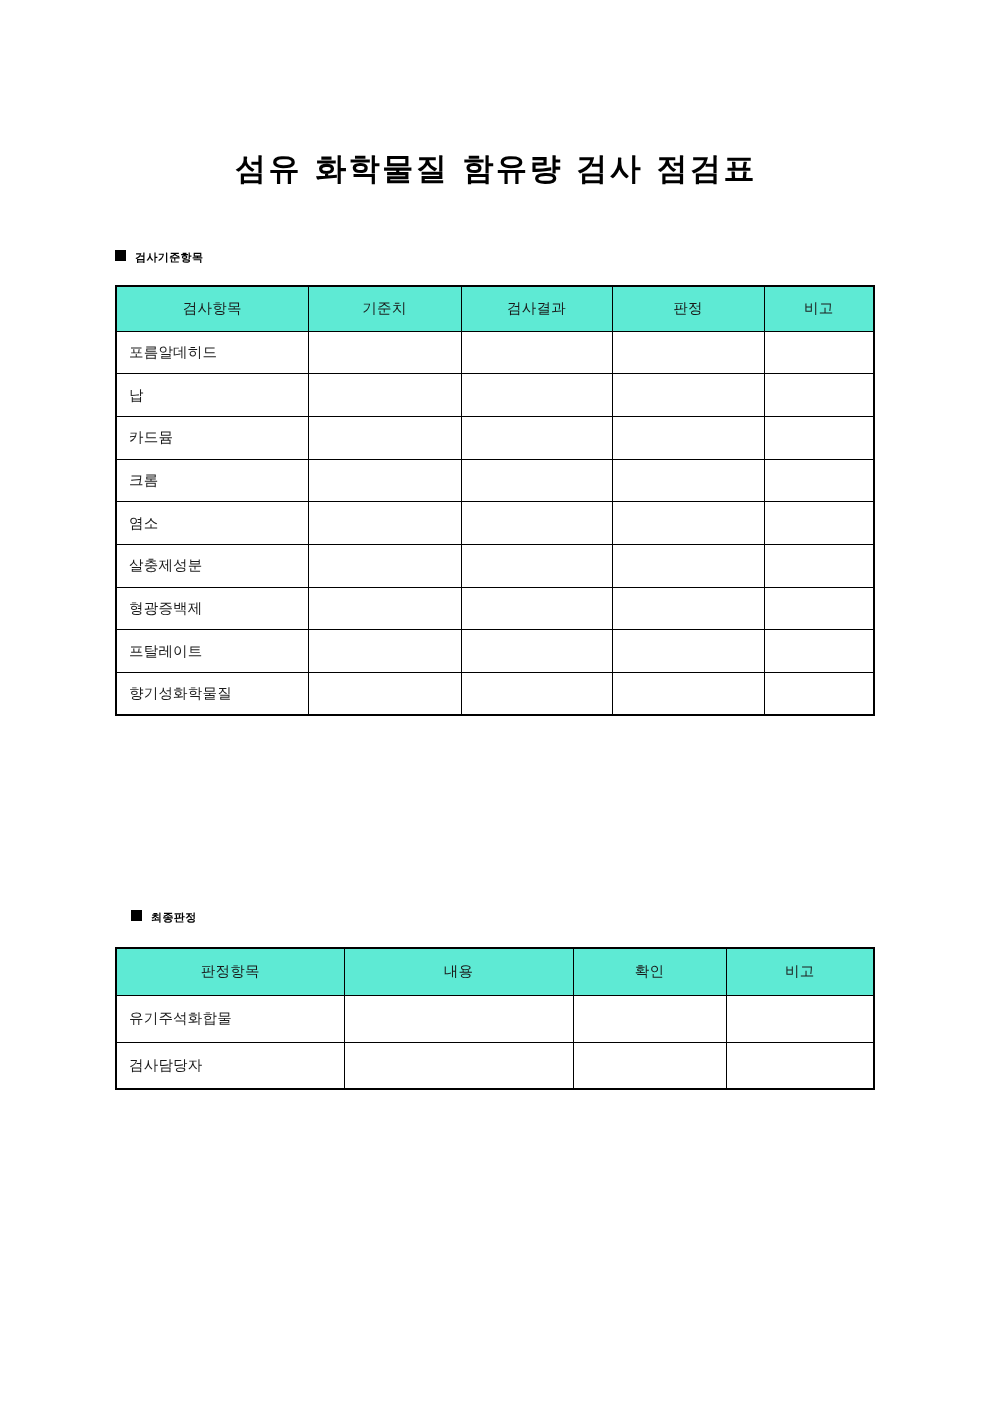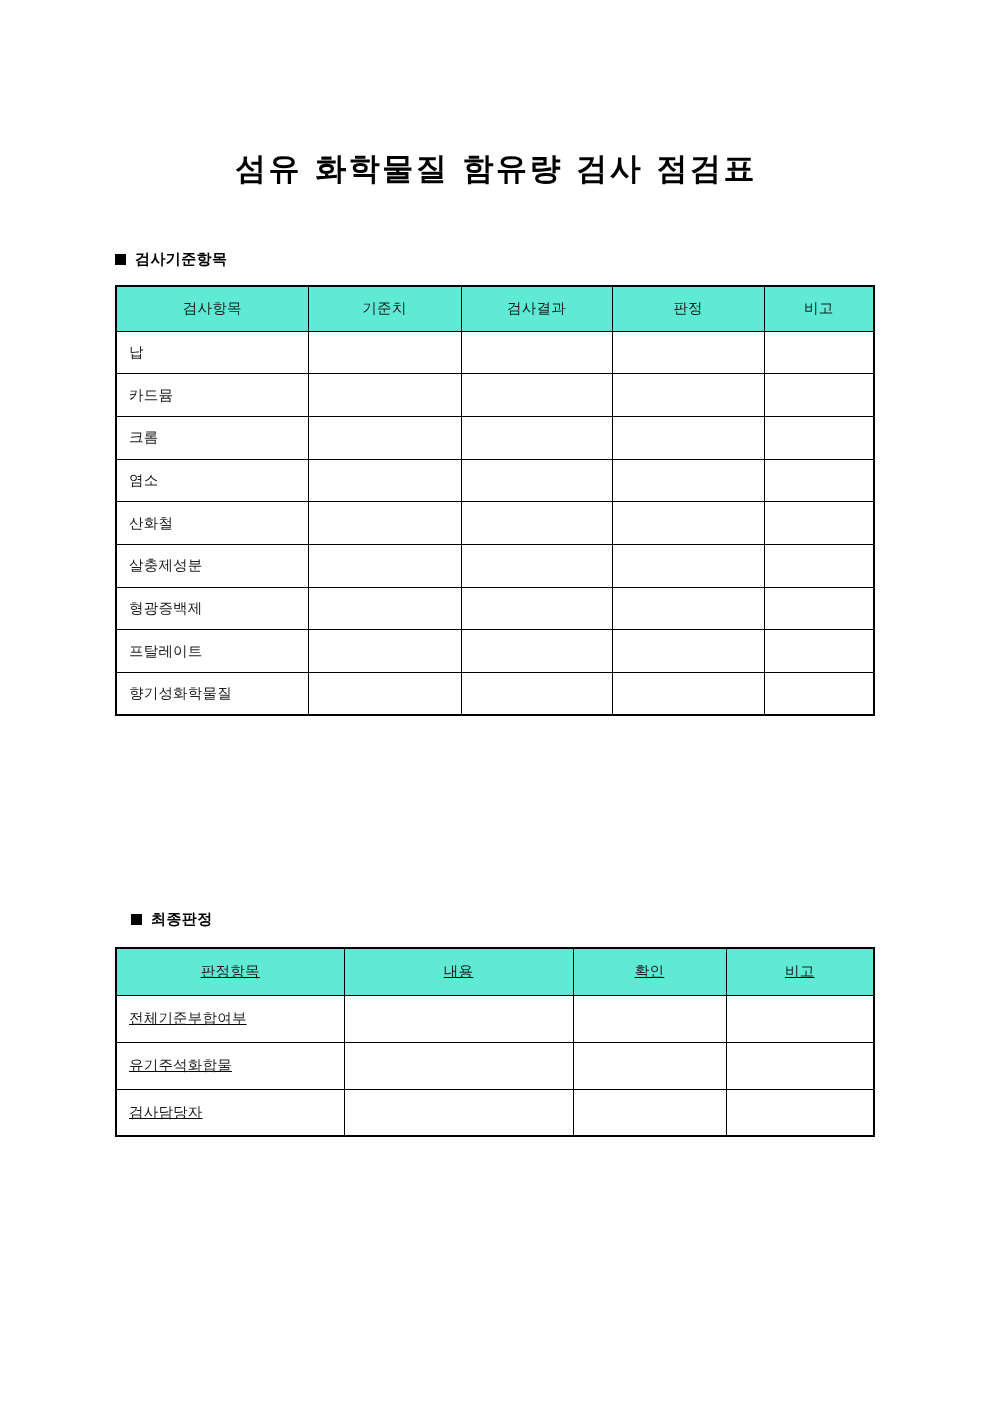--- a/index.html
+++ b/index.html
@@ -37,22 +37,21 @@
     letter-spacing: 2.5px;
     line-height: 1.25;
     white-space: nowrap;
   }
 
   
   .section-heading {
     position: absolute;
     left: 115px;
     display: flex;
-    align-items: center;
-    font-size: 15px;
+    font-size: 11px;
     font-weight: bold;
     letter-spacing: 0.4px;
     white-space: nowrap;
   }
   .section-heading .bullet-square {
     display: inline-block;
     width: 11px;
     height: 11px;
     background: #000000;
     margin-right: 9px;
@@ -99,21 +98,21 @@
   #table-inspection-criteria { top: 285px; width: 758px; }
   #table-inspection-criteria thead th { height: 45px; }
   #table-inspection-criteria tbody td { height: 42.7px; }
   #table-inspection-criteria col.c1 { width: 192px; }
   #table-inspection-criteria col.c2 { width: 153px; }
   #table-inspection-criteria col.c3 { width: 151px; }
   #table-inspection-criteria col.c4 { width: 152px; }
   #table-inspection-criteria col.c5 { width: 110px; }
 
   
-  #table-final-judgement { top: 947px; width: 758px; text-decoration: underline; }
+  #table-final-judgement { top: 947px; width: 758px; }
   #table-final-judgement thead th { height: 47px; }
   #table-final-judgement tbody td { height: 47px; }
   #table-final-judgement col.d1 { width: 228px; }
   #table-final-judgement col.d2 { width: 229px; }
   #table-final-judgement col.d3 { width: 153px; }
   #table-final-judgement col.d4 { width: 148px; }
 </style>
 </head>
 <body>
 
@@ -138,20 +137,27 @@
       <tr>
         <th>검사항목</th>
         <th>기준치</th>
         <th>검사결과</th>
         <th>판정</th>
         <th>비고</th>
       </tr>
     </thead>
     <tbody>
       <tr>
+        <td class="label-cell">포름알데히드</td>
+        <td class="blank-cell"></td>
+        <td class="blank-cell"></td>
+        <td class="blank-cell"></td>
+        <td class="blank-cell"></td>
+      </tr>
+      <tr>
         <td class="label-cell">납</td>
         <td class="blank-cell"></td>
         <td class="blank-cell"></td>
         <td class="blank-cell"></td>
         <td class="blank-cell"></td>
       </tr>
       <tr>
         <td class="label-cell">카드뮴</td>
         <td class="blank-cell"></td>
         <td class="blank-cell"></td>
@@ -160,27 +166,20 @@
       </tr>
       <tr>
         <td class="label-cell">크롬</td>
         <td class="blank-cell"></td>
         <td class="blank-cell"></td>
         <td class="blank-cell"></td>
         <td class="blank-cell"></td>
       </tr>
       <tr>
         <td class="label-cell">염소</td>
-        <td class="blank-cell"></td>
-        <td class="blank-cell"></td>
-        <td class="blank-cell"></td>
-        <td class="blank-cell"></td>
-      </tr>
-      <tr>
-        <td class="label-cell">산화철</td>
         <td class="blank-cell"></td>
         <td class="blank-cell"></td>
         <td class="blank-cell"></td>
         <td class="blank-cell"></td>
       </tr>
       <tr>
         <td class="label-cell">살충제성분</td>
         <td class="blank-cell"></td>
         <td class="blank-cell"></td>
         <td class="blank-cell"></td>
@@ -225,26 +224,20 @@
     <thead>
       <tr>
         <th>판정항목</th>
         <th>내용</th>
         <th>확인</th>
         <th>비고</th>
       </tr>
     </thead>
     <tbody>
       <tr>
-        <td class="label-cell">전체기준부합여부</td>
-        <td class="blank-cell"></td>
-        <td class="blank-cell"></td>
-        <td class="blank-cell"></td>
-      </tr>
-      <tr>
         <td class="label-cell">유기주석화합물</td>
         <td class="blank-cell"></td>
         <td class="blank-cell"></td>
         <td class="blank-cell"></td>
       </tr>
       <tr>
         <td class="label-cell">검사담당자</td>
         <td class="blank-cell"></td>
         <td class="blank-cell"></td>
         <td class="blank-cell"></td>

